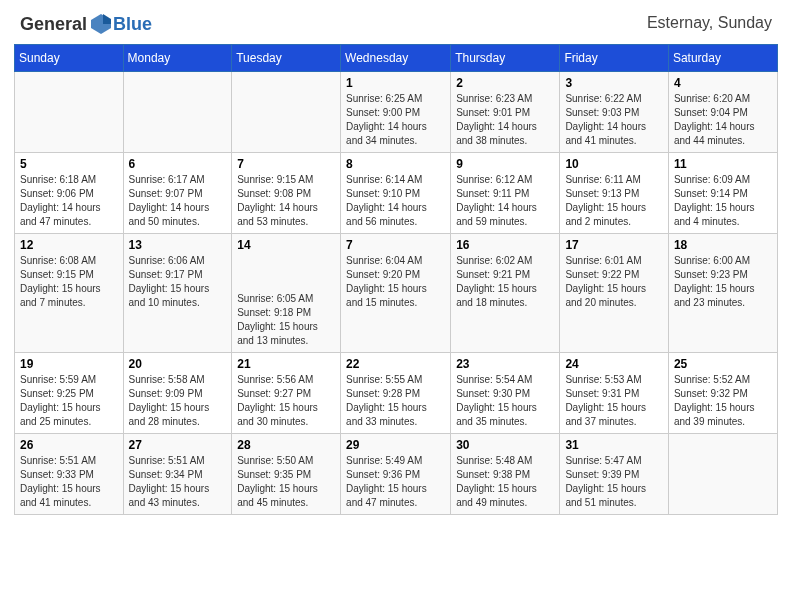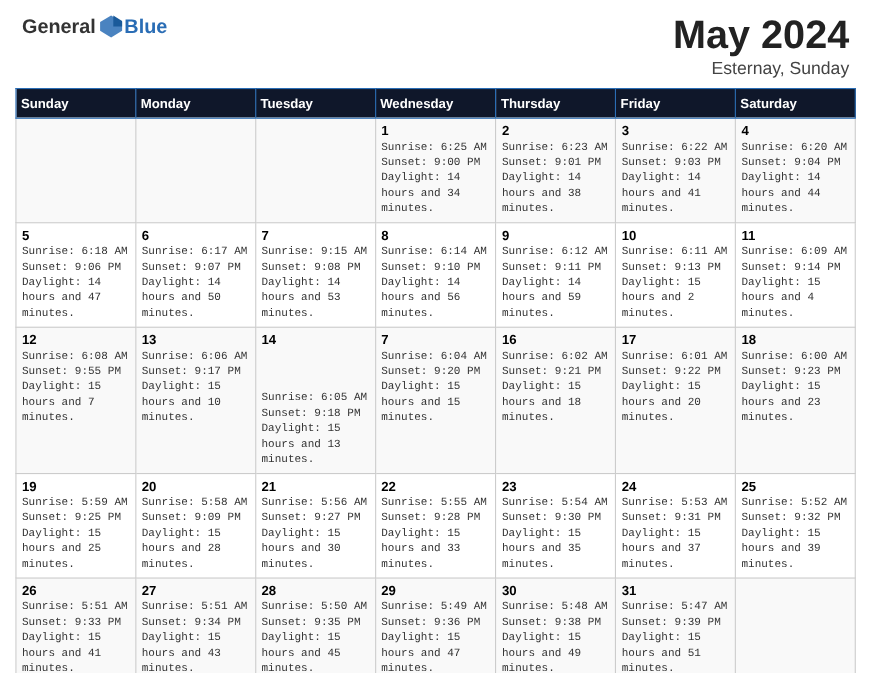--- a/index.html
+++ b/index.html
@@ -61,24 +61,24 @@
       color: #444;
       margin-top: 2px;
     }
     .calendar {
       margin: 0 14px 10px 14px;
       border-collapse: collapse;
       width: calc(100% - 28px);
       font-size: 11px;
     }
     .calendar thead tr th {
-      background-color: #0f172a;
+      background-color: #1d4ed8;
       color: #fff;
       font-size: 12px;
-      font-weight: bold;
+      font-weight: normal;
       padding: 6px 4px;
       text-align: left;
       border: 1px solid #2a6db5;
     }
     .calendar tbody tr td {
       vertical-align: top;
       border: 1px solid #ccc;
       padding: 4px 5px;
       width: 113px;
       min-height: 70px;
@@ -93,21 +93,20 @@
     .day-number {
       font-weight: bold;
       font-size: 12px;
       display: block;
       margin-bottom: 2px;
     }
     .day-info {
       font-size: 10px;
       color: #333;
       line-height: 1.4;
-      font-family: Liberation Mono, monospace;
     }
     .empty-cell {
       background: #f9f9f9;
     }
   </style>
 </head>
 <body>
 
 <div class="page">
   <div class="header">
@@ -115,21 +114,20 @@
       <div class="logo-text">
         <span class="logo-general">General</span>
         <svg class="logo-icon" viewBox="0 0 24 24" xmlns="http://www.w3.org/2000/svg">
           <polygon points="12,2 22,8 22,16 12,22 2,16 2,8" fill="#2a6db5" opacity="0.85"></polygon>
           <polygon points="14,2 22,7 22,12 14,12" fill="#1a5a9a"></polygon>
         </svg>
         <span class="logo-blue">Blue</span>
       </div>
     </div>
     <div class="title-block">
-      <div class="title-month">May 2024</div>
       <div class="title-location">Esternay, Sunday</div>
     </div>
   </div>
 
   <table class="calendar">
     <thead>
       <tr>
       <th>Sunday</th>
           <th>Monday</th>
           <th>Tuesday</th>
@@ -210,21 +208,21 @@
             <span class="day-number">11</span>
             <div class="day-info" style="white-space: pre-line;">Sunrise: 6:09 AM
 Sunset: 9:14 PM
 Daylight: 15 hours and 4 minutes.</div>
           </td>
         </tr>
         <tr>
           <td>
             <span class="day-number">12</span>
             <div class="day-info" style="white-space: pre-line;">Sunrise: 6:08 AM
-Sunset: 9:55 PM
+Sunset: 9:15 PM
 Daylight: 15 hours and 7 minutes.</div>
           </td>
           <td>
             <span class="day-number">13</span>
             <div class="day-info" style="white-space: pre-line;">Sunrise: 6:06 AM
 Sunset: 9:17 PM
 Daylight: 15 hours and 10 minutes.</div>
           </td>
           <td>
             <span class="day-number">14</span>

